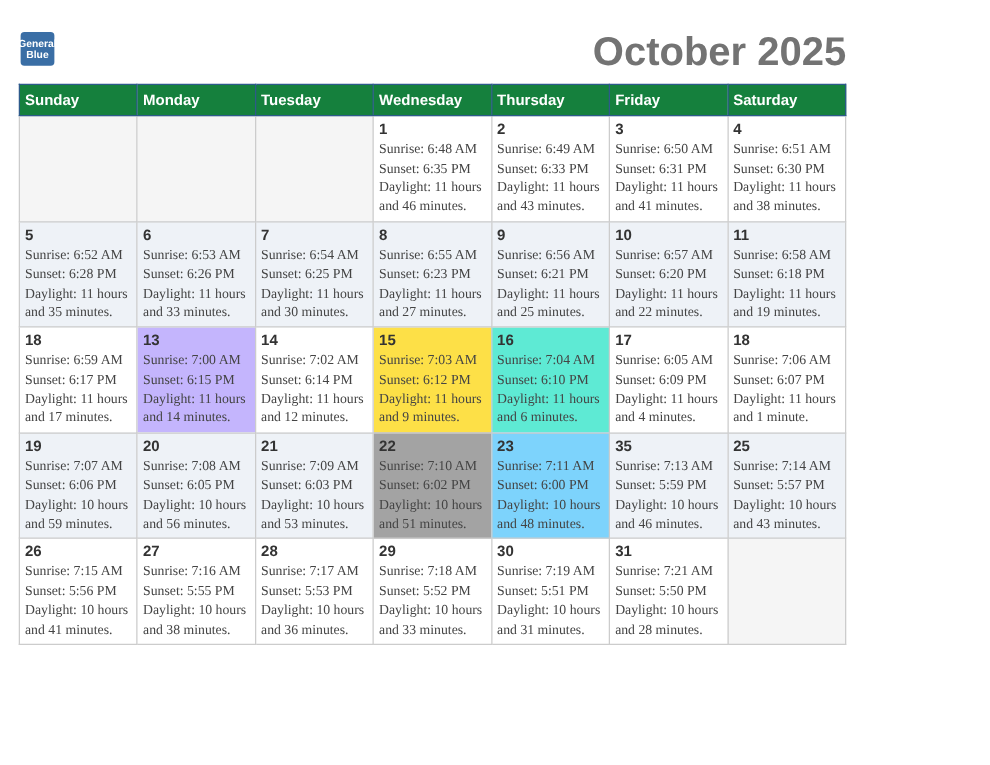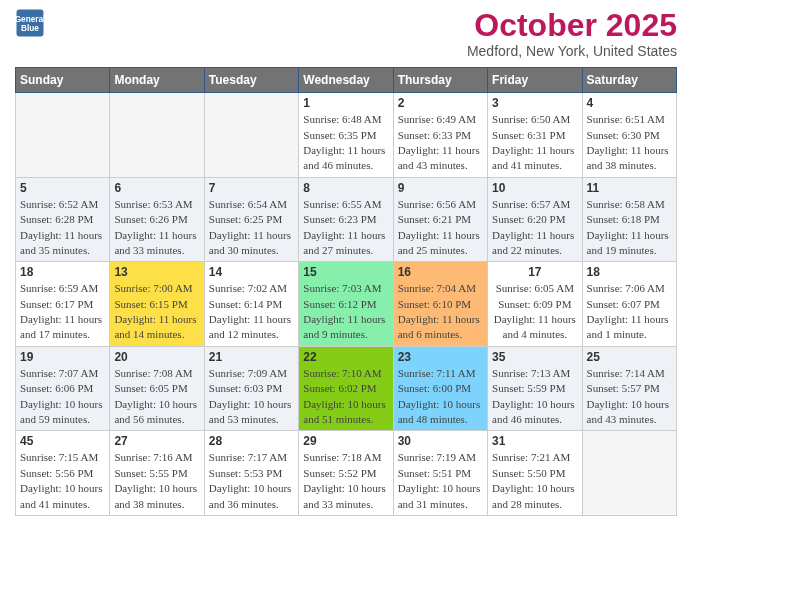--- a/index.html
+++ b/index.html
@@ -6,21 +6,21 @@
     body {
       width: 792px;
       height: 612px;
       font-family: Arial, sans-serif;
       background: #fff;
       overflow: hidden;
     }
     .container {
       width: 692px;
       height: 612px;
-      padding: 8px 15px;
+      padding: 24px 15px;
     }
     .header {
       display: flex;
       justify-content: space-between;
       align-items: flex-start;
       margin-bottom: 8px;
     }
     .logo {
       display: flex;
       align-items: center;
@@ -29,34 +29,34 @@
     .logo-icon {
       width: 30px;
       height: 30px;
     }
     .title-section {
       text-align: right;
     }
     .month-title {
       font-size: 32px;
       font-weight: bold;
-      color: #be185d;
+      color: #737373;
       line-height: 1.1;
     }
     .location {
       font-size: 14px;
       color: #555;
     }
     .calendar {
       width: 100%;
       border-collapse: collapse;
       border: 1px solid #ccc;
     }
     .calendar th {
-      background: #737373;
+      background: #15803d;
       color: white;
       font-size: 12px;
       font-weight: bold;
       padding: 5px 4px;
       text-align: left;
       border: 1px solid #2d5a8a;
     }
     .calendar td {
       vertical-align: top;
       border: 1px solid #ccc;
@@ -97,21 +97,20 @@
   <div class="header">
     <div class="logo">
       <svg class="logo-icon" viewBox="0 0 40 40" width="40" height="40">
         <rect x="2" y="2" width="36" height="36" rx="4" fill="#3a6ea5"></rect>
         <text x="20" y="18" font-size="11" fill="white" text-anchor="middle" font-weight="bold">General</text>
         <text x="20" y="30" font-size="11" fill="white" text-anchor="middle" font-weight="bold">Blue</text>
       </svg>
     </div>
     <div class="title-section">
       <div class="month-title">October 2025</div>
-      <div class="location">Medford, New York, United States</div>
     </div>
   </div>
 
   <table class="calendar">
     <thead>
       <tr>
         <th>Sunday</th>
         <th>Monday</th>
         <th>Tuesday</th>
         <th>Wednesday</th>
@@ -206,49 +205,49 @@
           </td>
         </tr>
         <tr>
           <td style="background-color: rgb(255, 255, 255);">
             <span class="day-number">18</span>
             <div class="day-info">Sunrise: 6:59 AM
 Sunset: 6:17 PM
 Daylight: 11 hours
 and 17 minutes.</div>
           </td>
-          <td style="background-color: #fde047;">
+          <td style="background-color: #c4b5fd;">
             <span class="day-number">13</span>
             <div class="day-info">Sunrise: 7:00 AM
 Sunset: 6:15 PM
 Daylight: 11 hours
 and 14 minutes.</div>
           </td>
           <td style="background-color: rgb(255, 255, 255);">
             <span class="day-number">14</span>
             <div class="day-info">Sunrise: 7:02 AM
 Sunset: 6:14 PM
 Daylight: 11 hours
 and 12 minutes.</div>
           </td>
-          <td style="background-color: #86efac;">
+          <td style="background-color: #fde047;">
             <span class="day-number">15</span>
             <div class="day-info">Sunrise: 7:03 AM
 Sunset: 6:12 PM
 Daylight: 11 hours
 and 9 minutes.</div>
           </td>
-          <td style="background-color: #fdba74; margin-top: 12px;">
+          <td style="background-color: #5eead4; margin-top: 12px;">
             <span class="day-number">16</span>
             <div class="day-info">Sunrise: 7:04 AM
 Sunset: 6:10 PM
 Daylight: 11 hours
 and 6 minutes.</div>
           </td>
-          <td style="background-color: rgb(255, 255, 255); text-align: center;">
+          <td style="background-color: rgb(255, 255, 255);">
             <span class="day-number">17</span>
             <div class="day-info">Sunrise: 6:05 AM
 Sunset: 6:09 PM
 Daylight: 11 hours
 and 4 minutes.</div>
           </td>
           <td style="background-color: rgb(255, 255, 255);">
             <span class="day-number">18</span>
             <div class="day-info">Sunrise: 7:06 AM
 Sunset: 6:07 PM
@@ -271,21 +270,21 @@
 Daylight: 10 hours
 and 56 minutes.</div>
           </td>
           <td style="background-color: rgb(238, 242, 247);">
             <span class="day-number">21</span>
             <div class="day-info">Sunrise: 7:09 AM
 Sunset: 6:03 PM
 Daylight: 10 hours
 and 53 minutes.</div>
           </td>
-          <td style="background-color: #84cc16;">
+          <td style="background-color: #a3a3a3;">
             <span class="day-number">22</span>
             <div class="day-info">Sunrise: 7:10 AM
 Sunset: 6:02 PM
 Daylight: 10 hours
 and 51 minutes.</div>
           </td>
           <td style="background-color: #7dd3fc;">
             <span class="day-number">23</span>
             <div class="day-info">Sunrise: 7:11 AM
 Sunset: 6:00 PM
@@ -302,21 +301,21 @@
           <td style="background-color: rgb(238, 242, 247);">
             <span class="day-number">25</span>
             <div class="day-info">Sunrise: 7:14 AM
 Sunset: 5:57 PM
 Daylight: 10 hours
 and 43 minutes.</div>
           </td>
         </tr>
         <tr>
           <td style="background-color: rgb(255, 255, 255);">
-            <span class="day-number">45</span>
+            <span class="day-number">26</span>
             <div class="day-info">Sunrise: 7:15 AM
 Sunset: 5:56 PM
 Daylight: 10 hours
 and 41 minutes.</div>
           </td>
           <td style="background-color: rgb(255, 255, 255);">
             <span class="day-number">27</span>
             <div class="day-info">Sunrise: 7:16 AM
 Sunset: 5:55 PM
 Daylight: 10 hours

